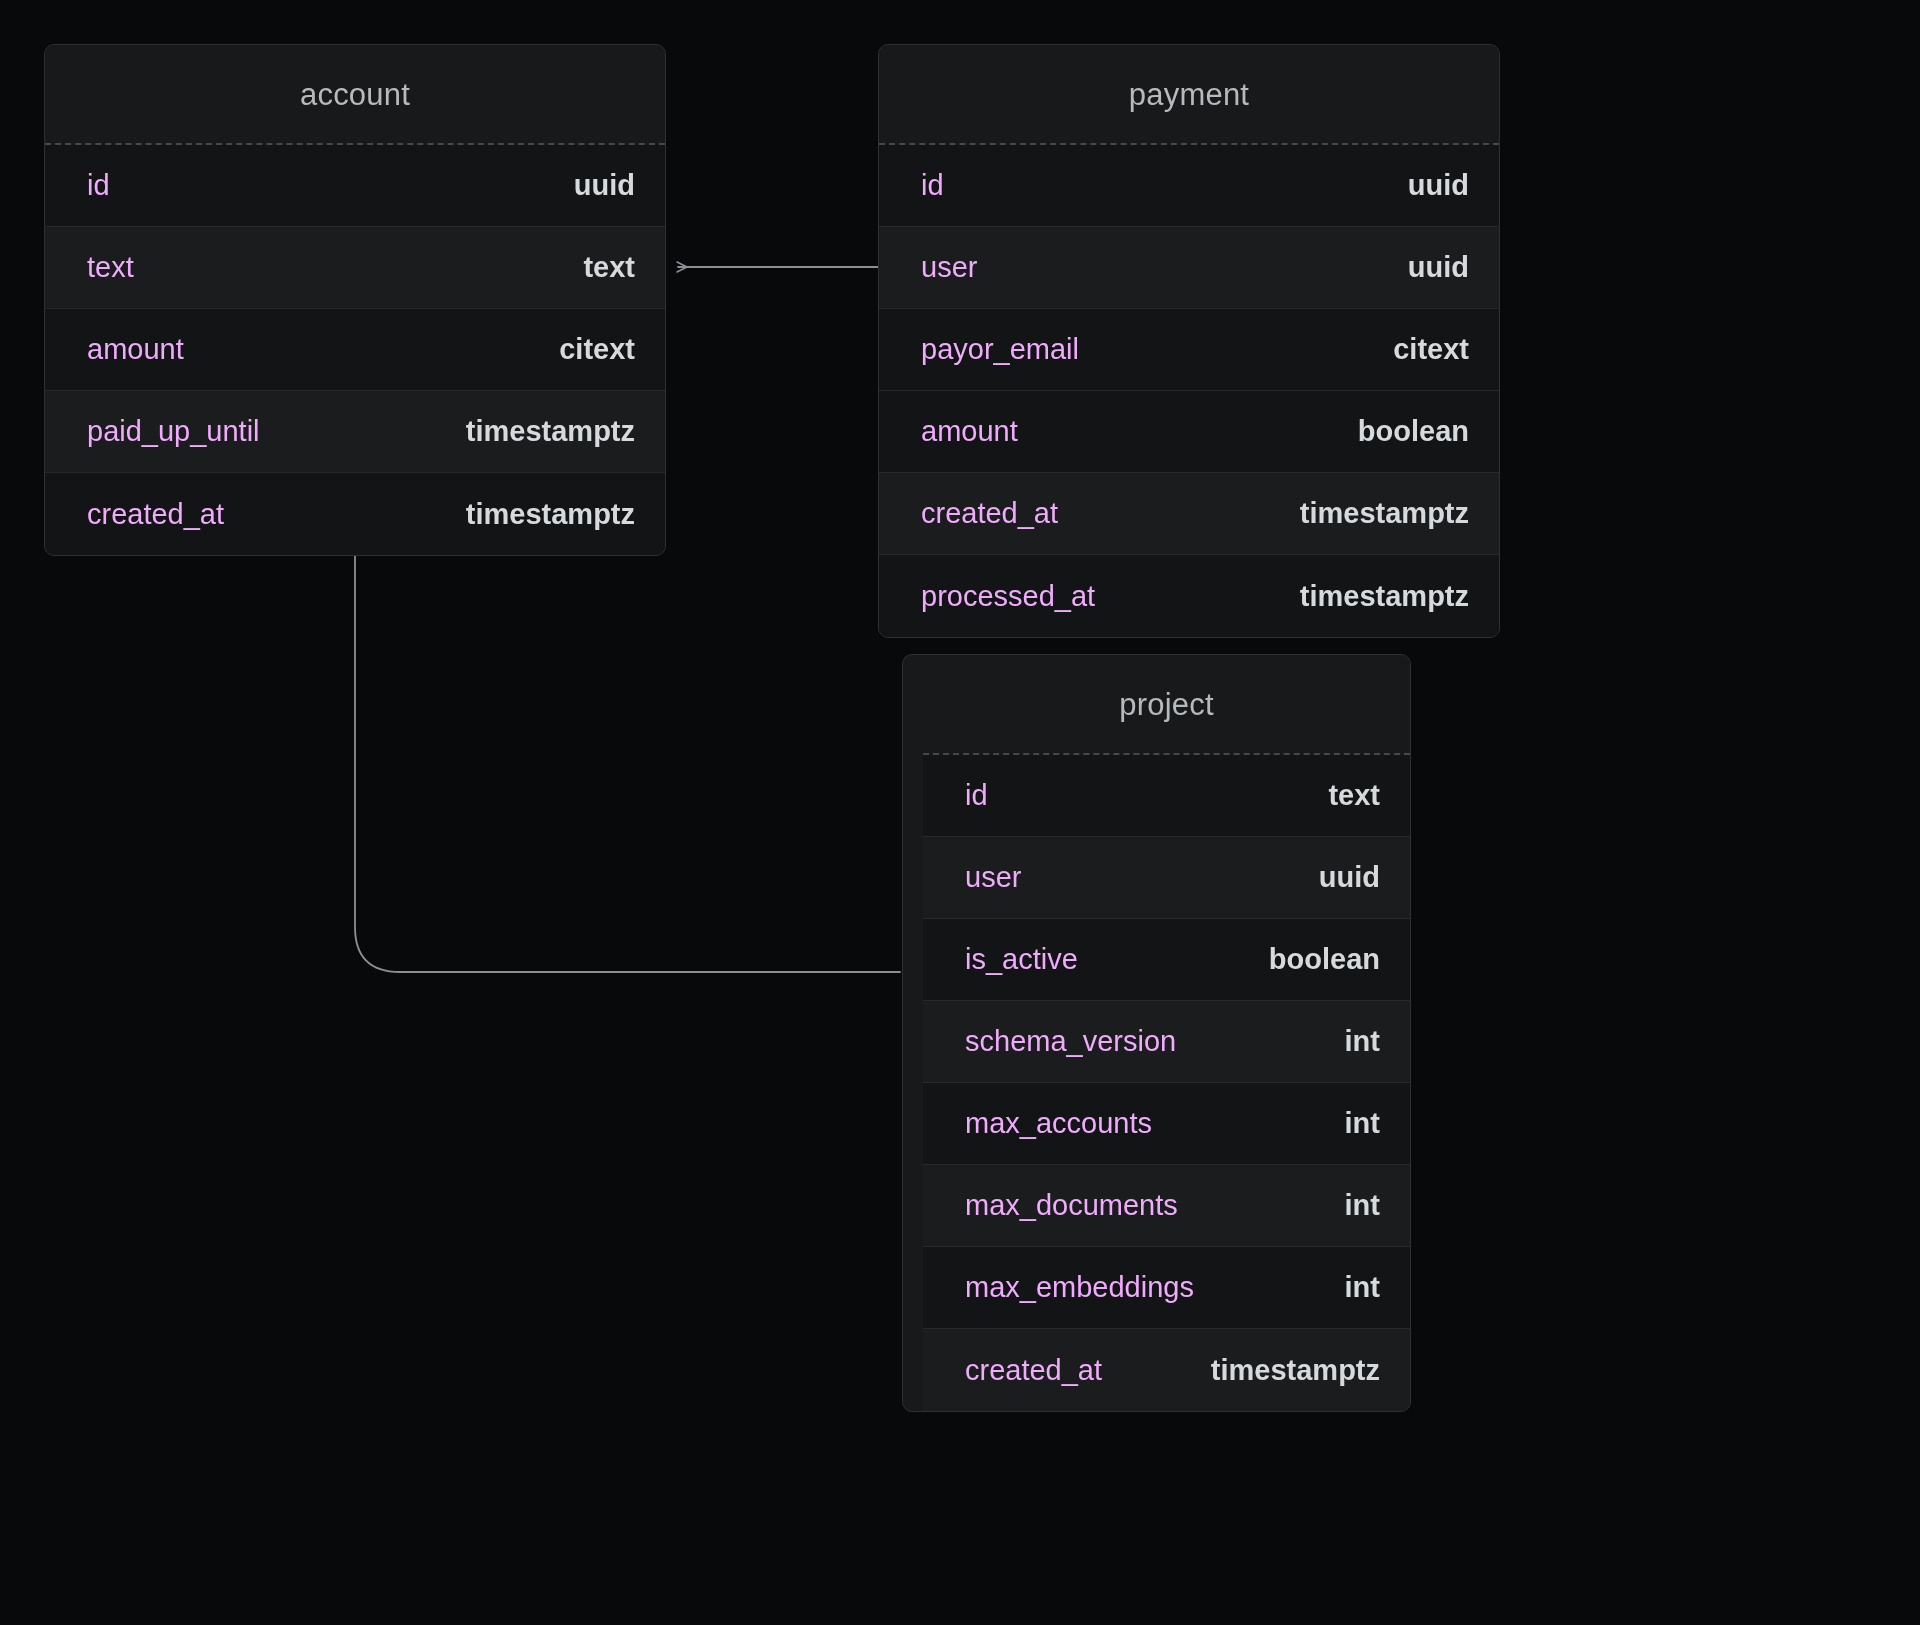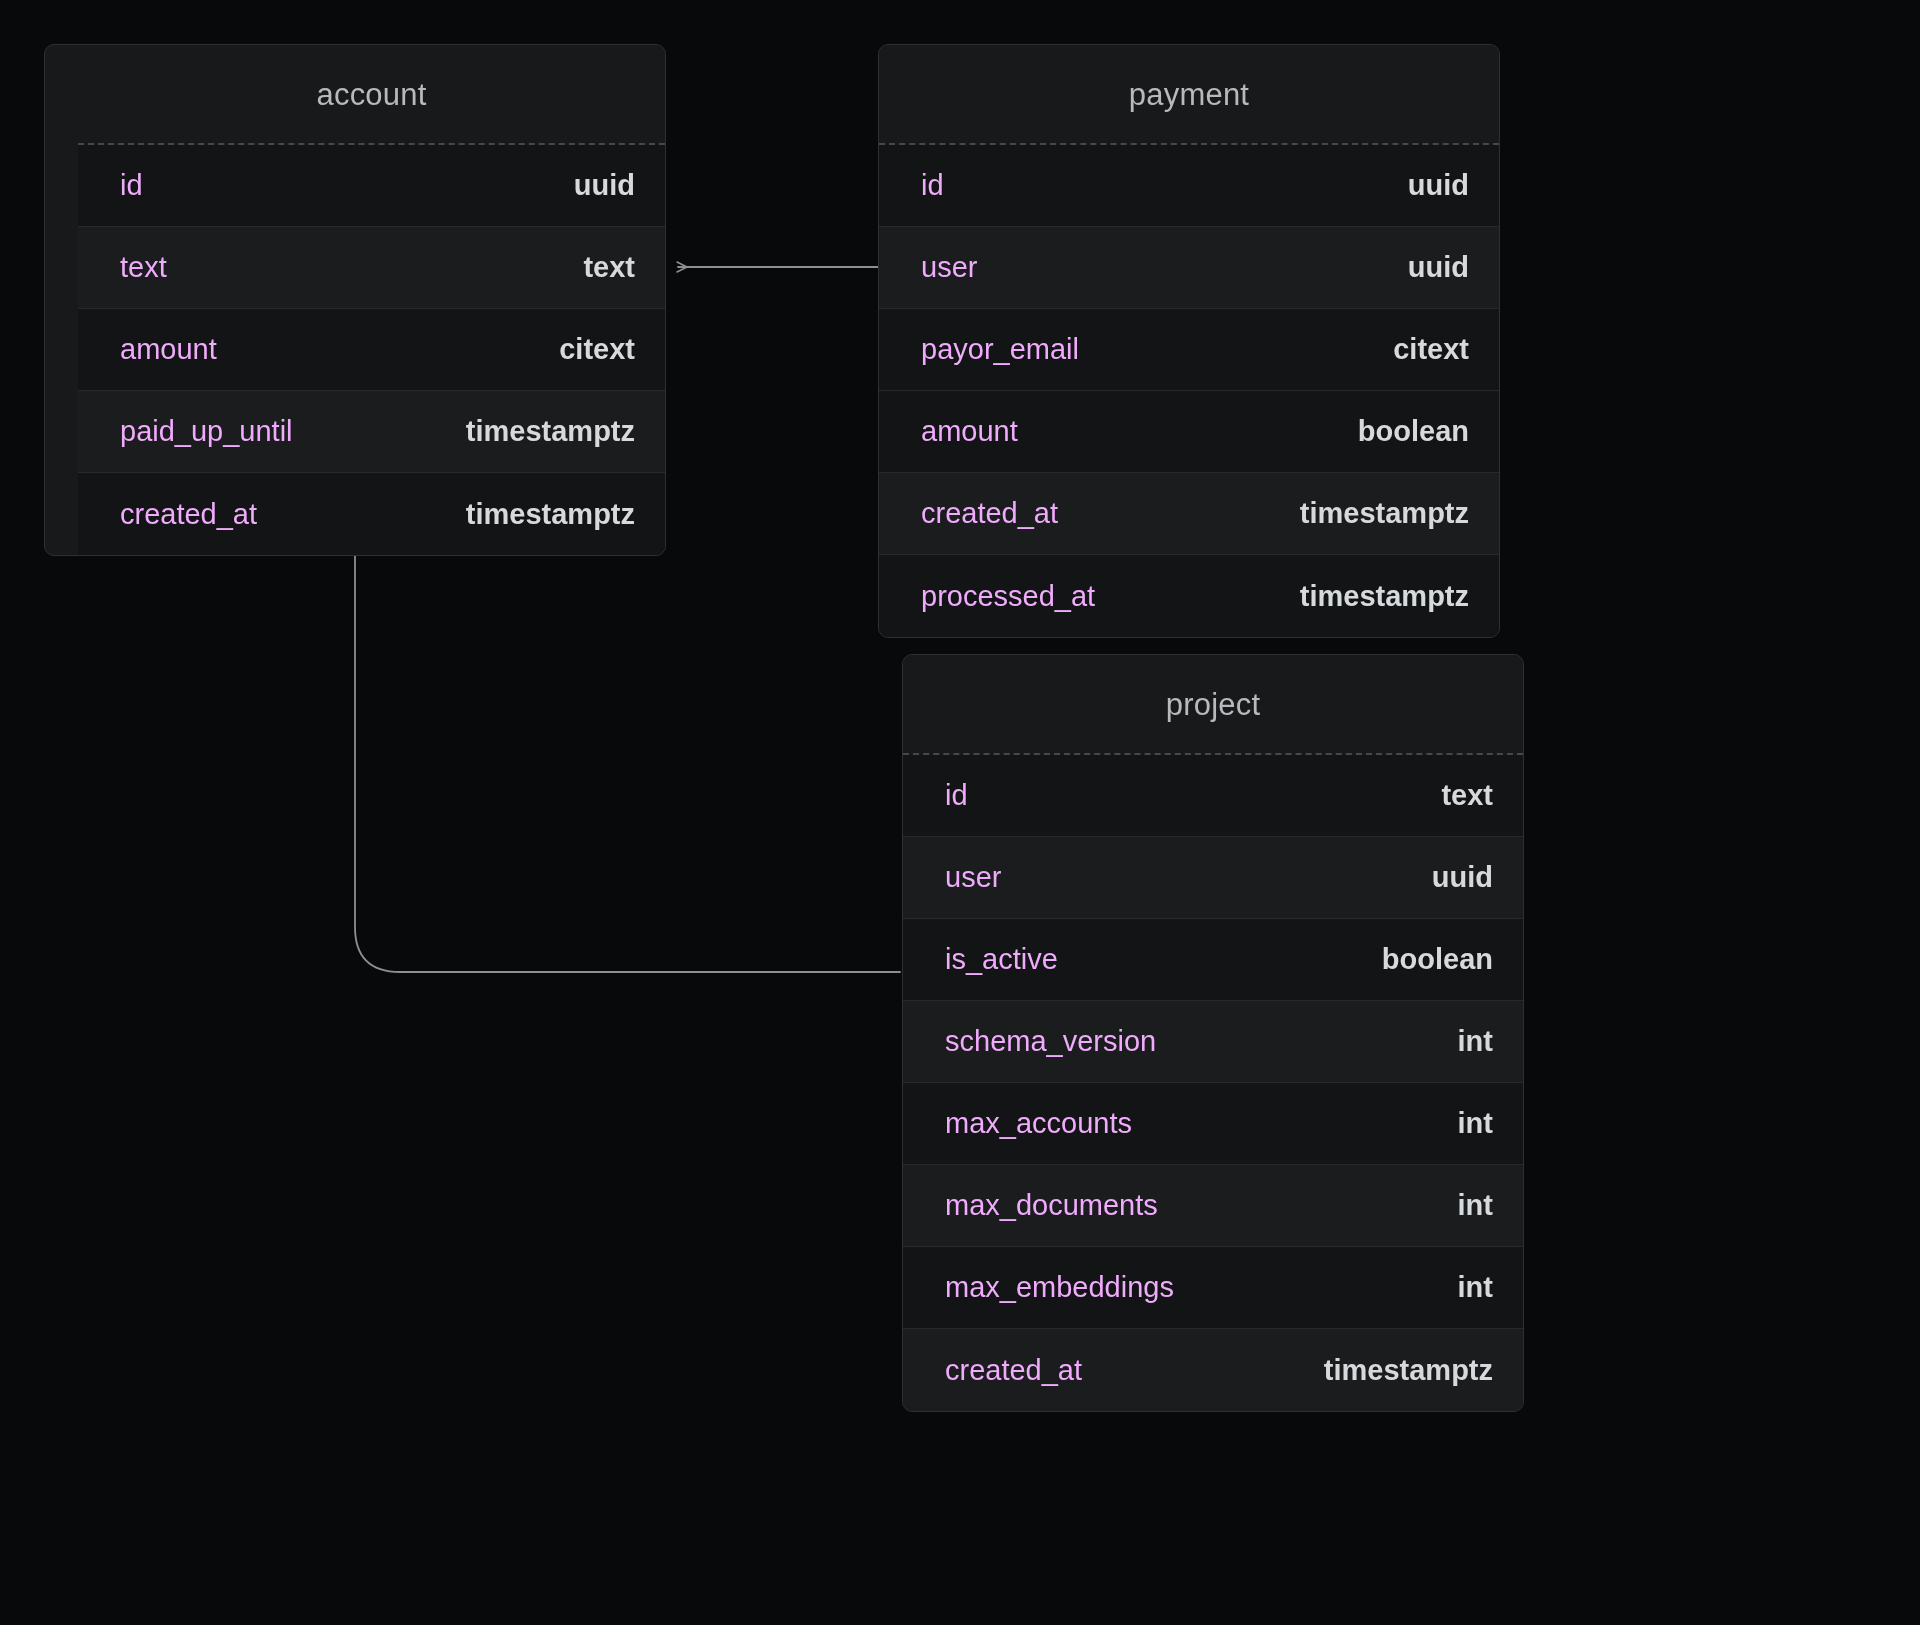--- a/index.html
+++ b/index.html
@@ -82,23 +82,23 @@
   }
 
   .er-type {
     font-size: 29px;
     color: #d7dadd;
     font-weight: 700;
     white-space: nowrap;
   }
 
   
-  #table-account { left: 44px;  top: 44px;  width: 622px; padding-left: 33px; }
+  #table-account { left: 44px;  top: 44px;  width: 622px; }
   #table-payment { left: 878px; top: 44px;  width: 622px; }
-  #table-project { left: 902px; top: 654px; width: 622px; }
+  #table-project { left: 902px; top: 654px; width: 509px; padding-left: 20px; }
 </style>
 </head>
 <body>
 
 <div id="canvas">
 
   <svg id="connectors" viewBox="0 0 1920 1625" width="1920" height="1625">
     <defs>
       <marker id="arrow-left" markerWidth="14" markerHeight="14" refX="11" refY="6" orient="auto" markerUnits="userSpaceOnUse">
         <path d="M 12 1 L 2 6 L 12 11" fill="none" stroke="#8b9094" stroke-width="1.6" stroke-linecap="round" stroke-linejoin="round"></path>

